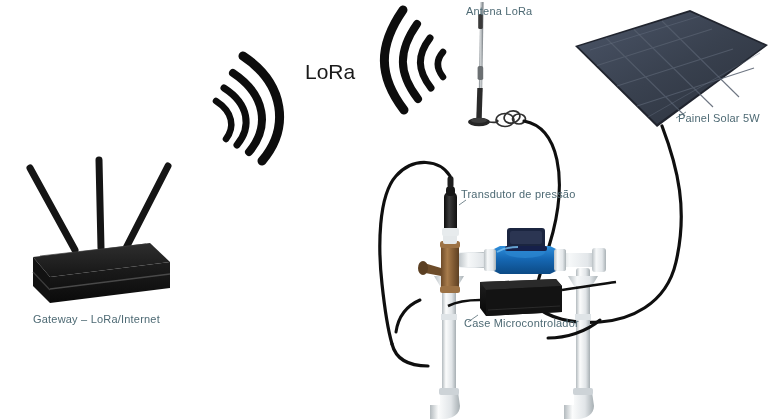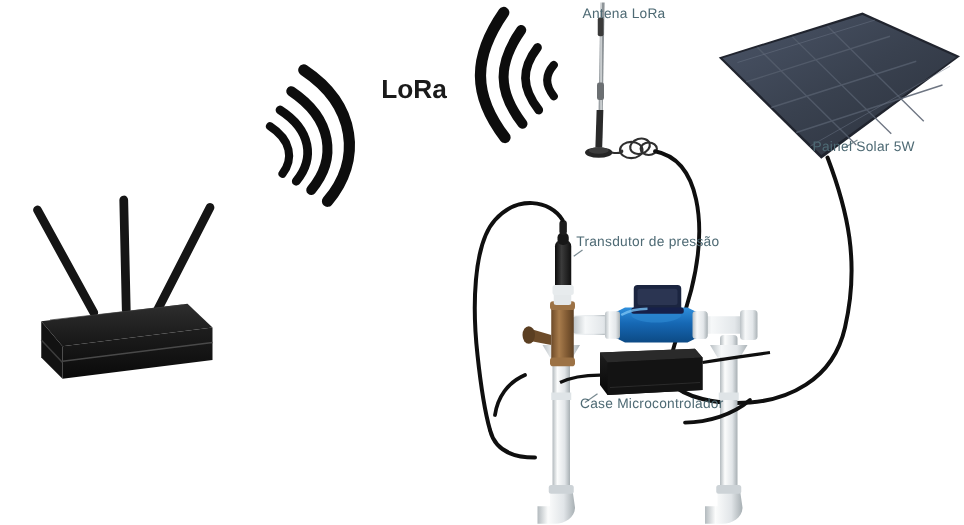--- a/index.html
+++ b/index.html
@@ -223,24 +223,25 @@
       <path d="M420 300 C406 306 398 318 396 332"></path>
     </g>
 
     <g stroke="#6b7e86" stroke-width="1" fill="none" opacity=".9">
       <path d="M676 118 L686 112"></path>
       <path d="M459 205 L466 200"></path>
       <path d="M478 315 L468 322"></path>
     </g>
   </svg>
 
-
-  <div class="lbl-lora" style="left:305px; top:60px;font-weight:bold;">LoRa</div>
+  <div class="lbl" style="left:33px; top:313px;">Gateway – LoRa/Internet</div>
+
+  <div class="lbl-lora" style="left:305px; top:60px;">LoRa</div>
 
   <div class="lbl" style="left:466px; top:5px;">Antena LoRa</div>
 
-  <div class="lbl" style="left:650px; top:112px;">Painel Solar 5W</div>
+  <div class="lbl" style="left:678px; top:112px;">Painel Solar 5W</div>
 
   <div class="lbl" style="left:464px; top:317px;">Case Microcontrolador</div>
 
   <div class="lbl" style="left:461px; top:188px;">Transdutor  de pressão</div>
 
 </div>
 
 </body></html>

